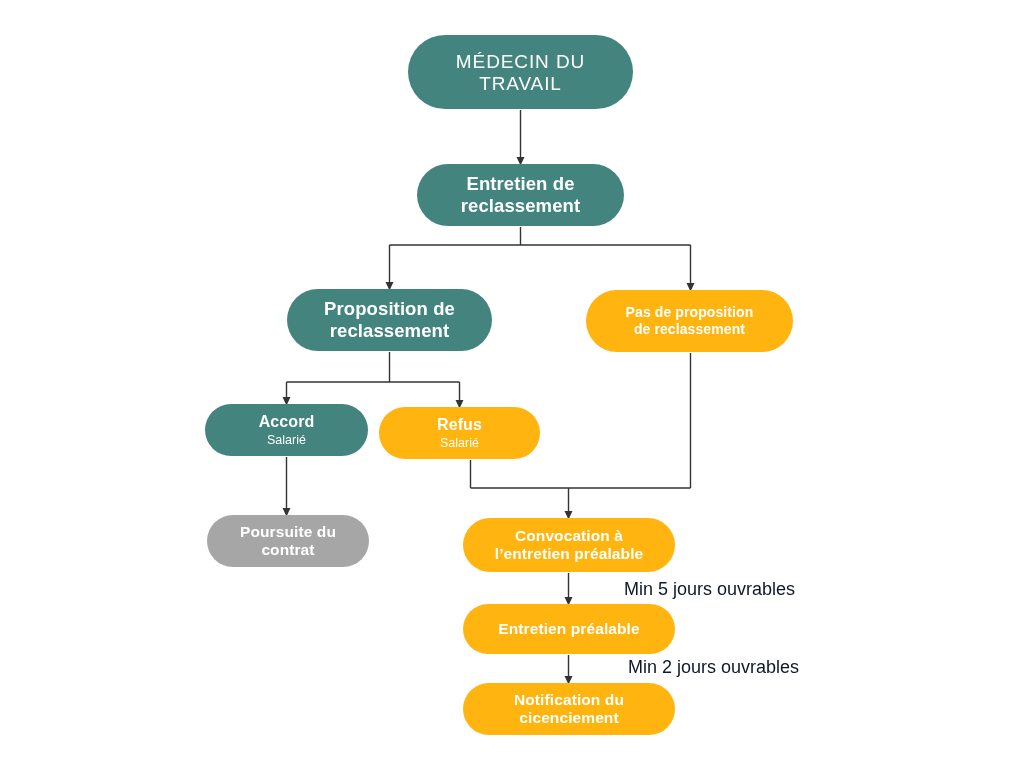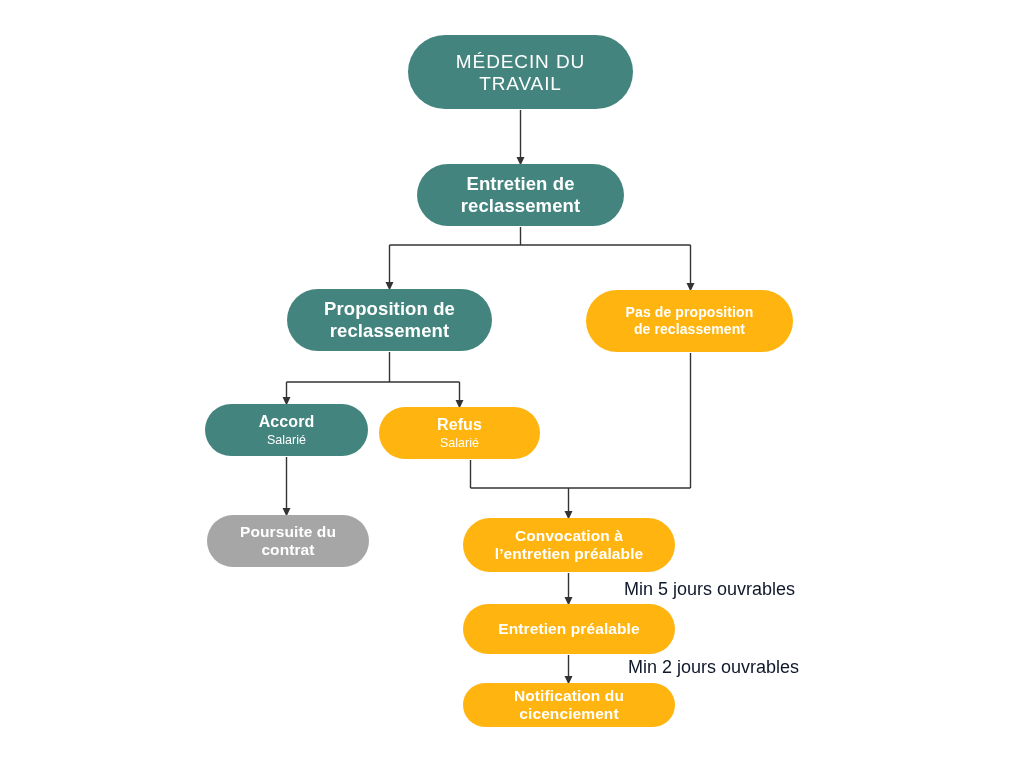--- a/index.html
+++ b/index.html
@@ -104,21 +104,21 @@
   }
   #node-convocation .title { font-size: 15.5px; }
 
   #node-entretien {
     left: 463px; top: 604px; width: 212px; height: 50px;
     border-radius: 25px;
   }
   #node-entretien .title { font-size: 15.5px; }
 
   #node-notification {
-    left: 463px; top: 683px; width: 212px; height: 44px;
+    left: 463px; top: 683px; width: 212px; height: 52px;
     border-radius: 26px;
   }
   #node-notification .title { font-size: 15.5px; }
 
   
   .edge-label {
     position: absolute;
     color: #0f172a;
     font-size: 18px;
     white-space: nowrap;

